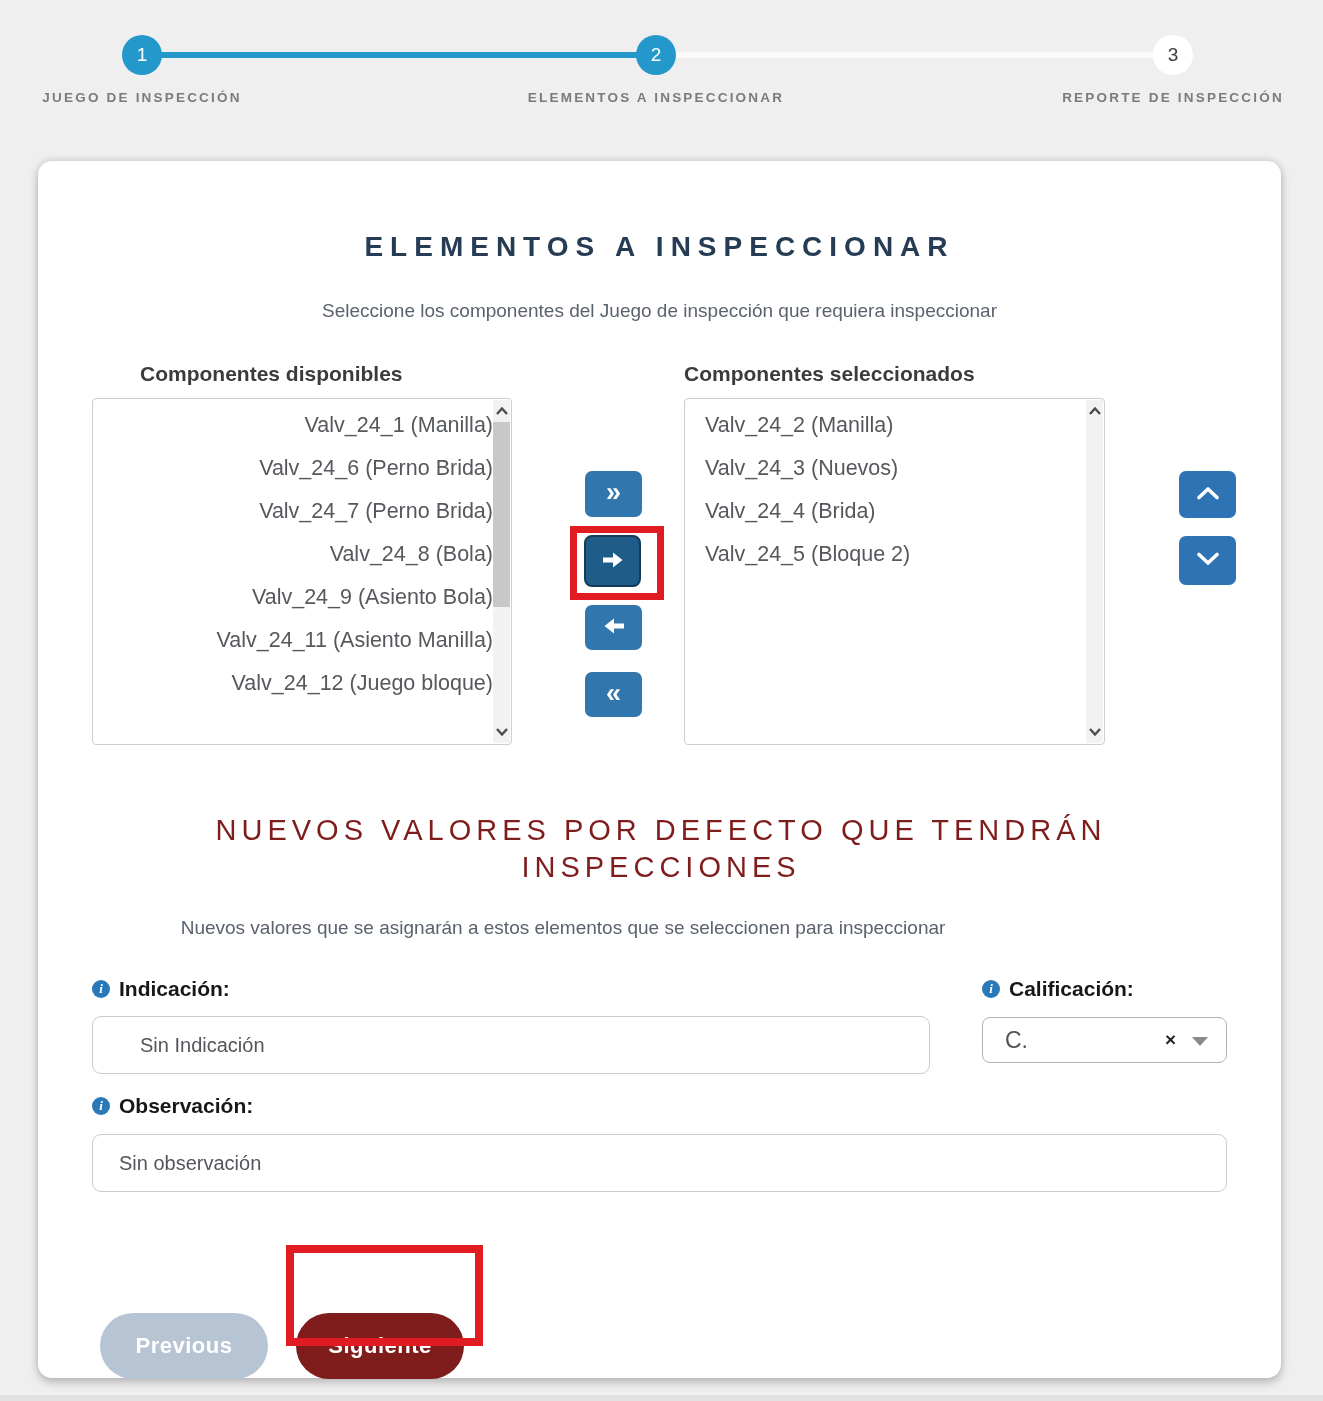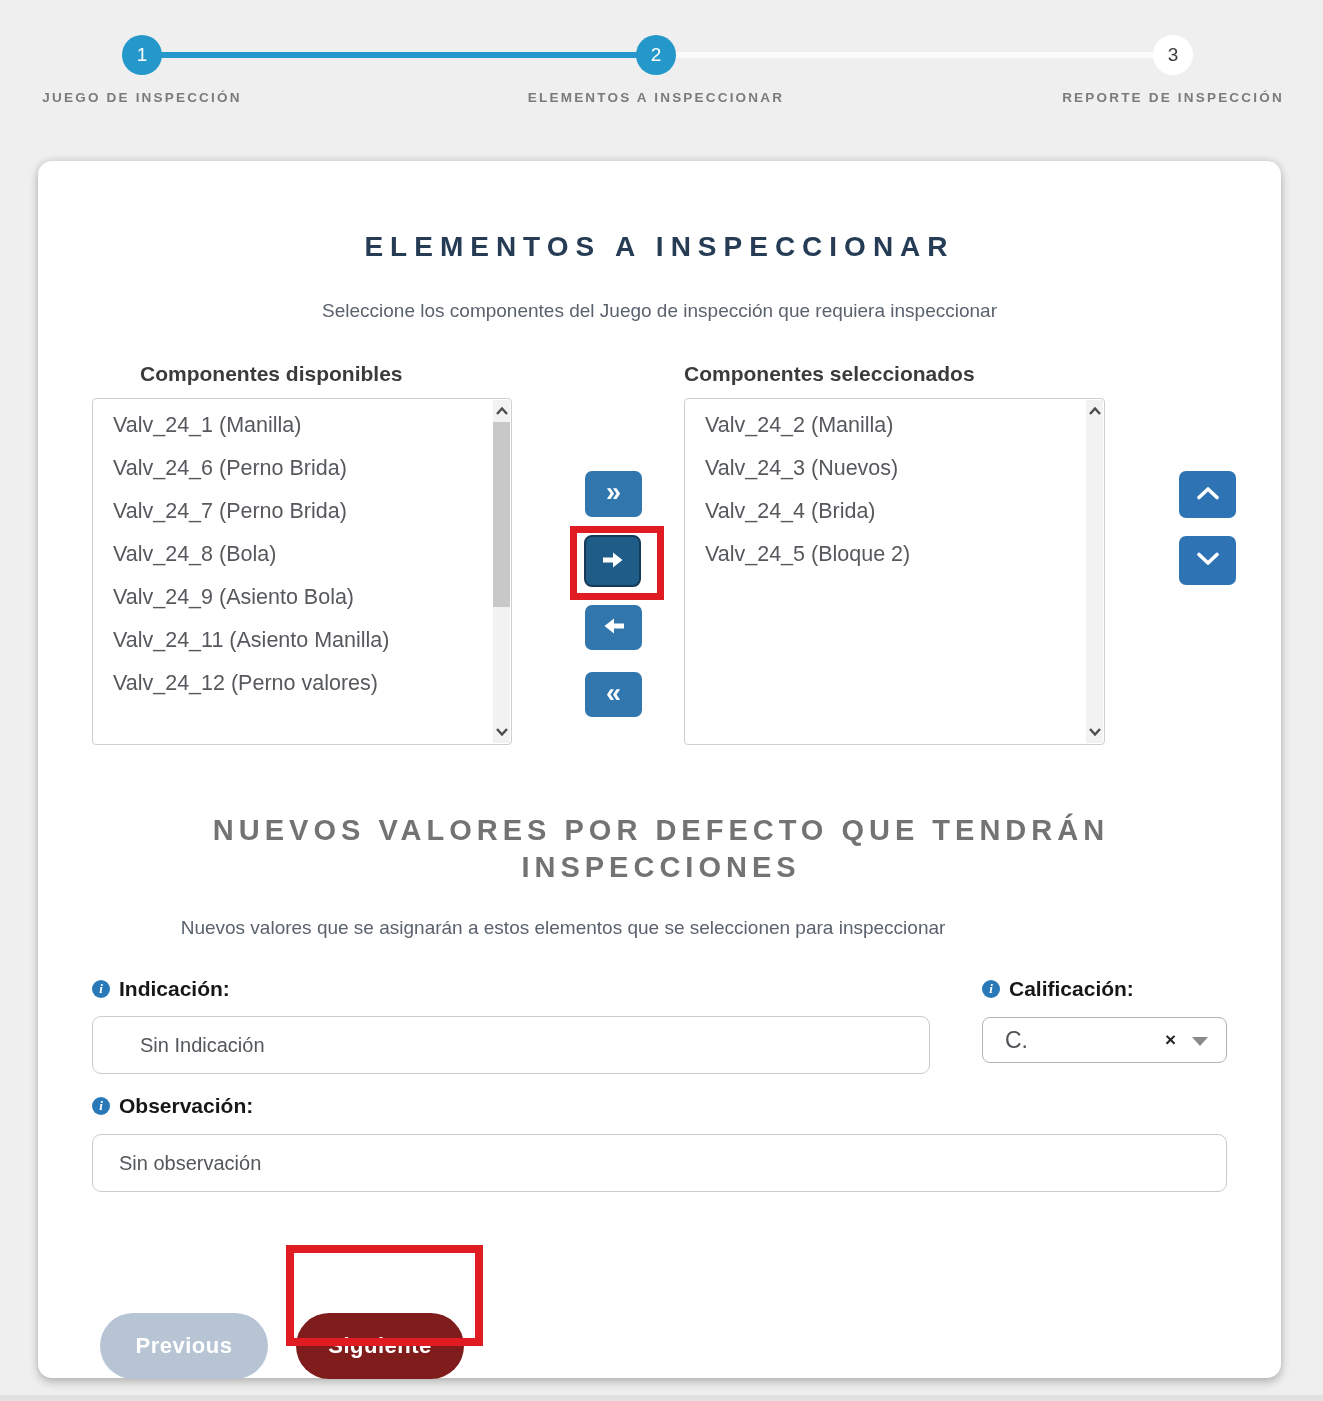--- a/index.html
+++ b/index.html
@@ -71,21 +71,21 @@
   }
   .sq-btn .glyph { font-size:27px; font-weight:700; line-height:1; margin-top:-3px; }
   .sq-btn.dark { background:#1f5c87; border:2px solid #143a57; border-radius:8px; }
   .updown { background:#2e74b4; }
 
   .annotation-box { position:absolute; border-style:solid; border-color:#e11b22; background:transparent; pointer-events:none; }
 
   
   .section-title {
     position:absolute; left:146px; top:812px; width:1030px; text-align:center;
-    font-size:29px; font-weight:700; letter-spacing:5px; line-height:37px; color:#737373;
+    font-size:29px; font-weight:400; letter-spacing:5px; line-height:37px; color:#7f1d1d;
   }
   .section-subtitle {
     position:absolute; left:38px; top:917px; width:1050px; text-align:center;
     font-size:19px; color:#5a626e;
   }
   .field-label {
     position:absolute; display:flex; align-items:center; gap:9px;
     font-size:21px; font-weight:700; color:#171717;
   }
   .info-icon {
@@ -150,29 +150,29 @@
   <div class="step-label" style="left:943px;">REPORTE DE INSPECCIÓN</div>
 
   <div class="card"></div>
 
   <div class="card-title">ELEMENTOS A INSPECCIONAR</div>
   <div class="card-subtitle">Seleccione los componentes del Juego de inspección que requiera inspeccionar</div>
 
   <div class="list-label" style="left:92px;margin-left:48px;">Componentes disponibles</div>
   <div class="list-label" style="left:684px;">Componentes seleccionados</div>
 
-  <div class="listbox" style="left:92px;width:420px;">
+  <div class="listbox" style="left:92px;width:420px;text-align:right;">
     <div class="list-items">
         <div class="list-item">Valv_24_1 (Manilla)</div>
         <div class="list-item">Valv_24_6 (Perno Brida)</div>
         <div class="list-item">Valv_24_7 (Perno Brida)</div>
         <div class="list-item">Valv_24_8 (Bola)</div>
         <div class="list-item">Valv_24_9 (Asiento Bola)</div>
         <div class="list-item">Valv_24_11 (Asiento Manilla)</div>
-        <div class="list-item">Valv_24_12 (Perno valores)</div>
+        <div class="list-item">Valv_24_12 (Juego bloque)</div>
       </div>
     <div class="scrollbar">
       <div class="sb-arrow up">
         <svg width="12" height="8" viewBox="0 0 12 8">
             <polyline points="1,7 6,1.5 11,7" fill="none" stroke="#4d4d4d" stroke-width="2.4"></polyline>
           </svg>
       </div>
       <div class="sb-thumb" style="top:22px;height:185px;"></div>
       <div class="sb-arrow down">
         <svg width="12" height="8" viewBox="0 0 12 8">

